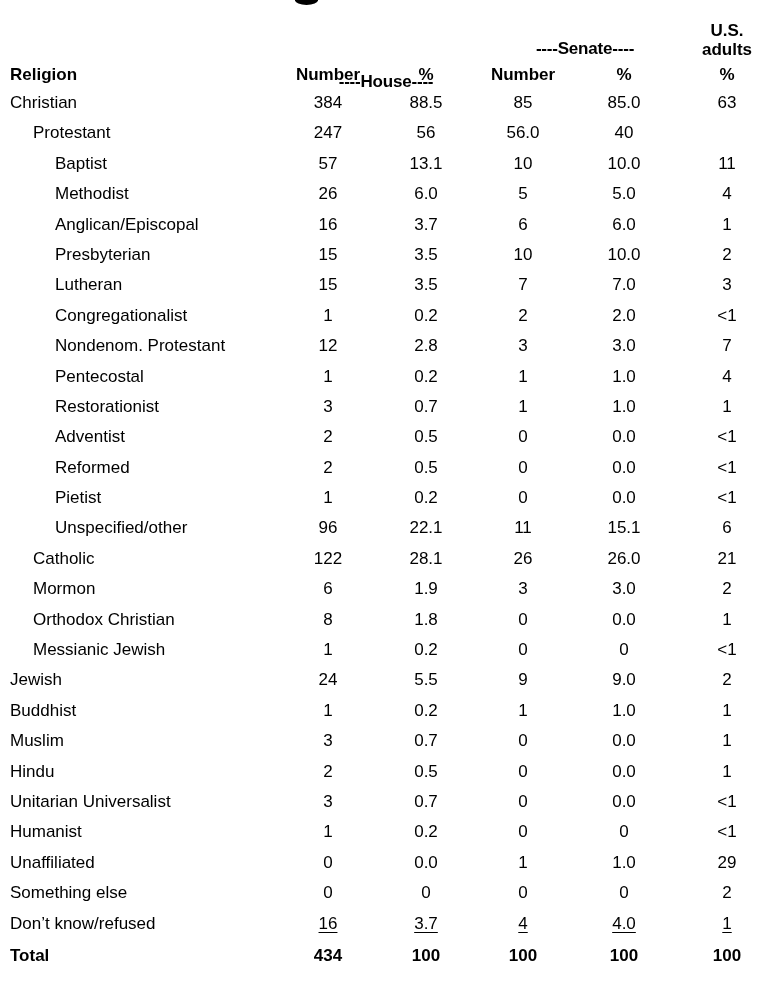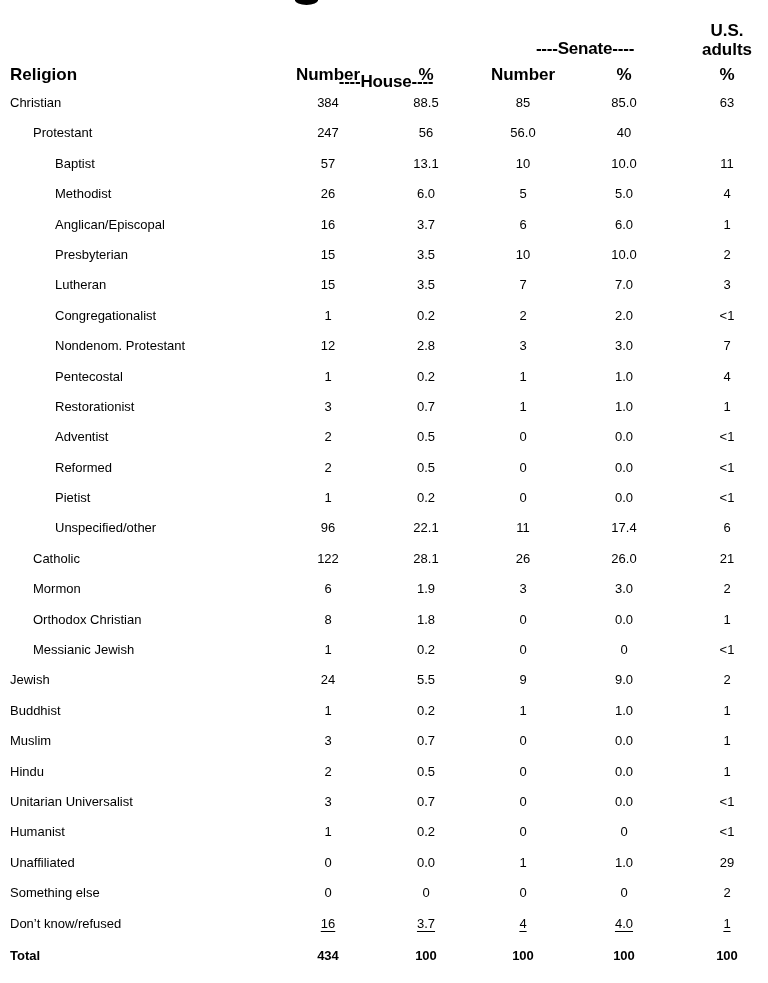--- a/index.html
+++ b/index.html
@@ -35,21 +35,21 @@
   .cols, .row, .total-row {
     display: grid;
     grid-template-columns: 288px 80px 116px 78px 124px 82px;
   }
   .cols {
     position: absolute; left: 0; top: 61px; width: 768px;
     height: 27px; line-height: 27px; font-weight: bold;
   }
   .cell { text-align: center; white-space: nowrap; }
   .cell.label { text-align: left; padding-left: 10px; }
-  .tbody { font-size: 13px; }
+  .tbody { font-size: 17px; }
   .row { height: 30.4px; line-height: 30.4px; }
   .i1 .label { padding-left: 33px; }
   .i2 .label { padding-left: 55px; }
   .u .cell:not(.label) span {
     text-decoration: underline;
     text-underline-offset: 3px;
   }
   .total-row { height: 36px; line-height: 34px; font-weight: bold; }
 </style>
 </head>
@@ -184,21 +184,21 @@
       <div class="cell"><span>0.2</span></div>
       <div class="cell"><span>0</span></div>
       <div class="cell"><span>0.0</span></div>
       <div class="cell"><span>&lt;1</span></div>
     </div>
   <div class="row i2">
       <div class="cell label">Unspecified/other</div>
       <div class="cell"><span>96</span></div>
       <div class="cell"><span>22.1</span></div>
       <div class="cell"><span>11</span></div>
-      <div class="cell"><span>17.4</span></div>
+      <div class="cell"><span>15.1</span></div>
       <div class="cell"><span>6</span></div>
     </div>
   <div class="row i1">
       <div class="cell label">Catholic</div>
       <div class="cell"><span>122</span></div>
       <div class="cell"><span>28.1</span></div>
       <div class="cell"><span>26</span></div>
       <div class="cell"><span>26.0</span></div>
       <div class="cell"><span>21</span></div>
     </div>

